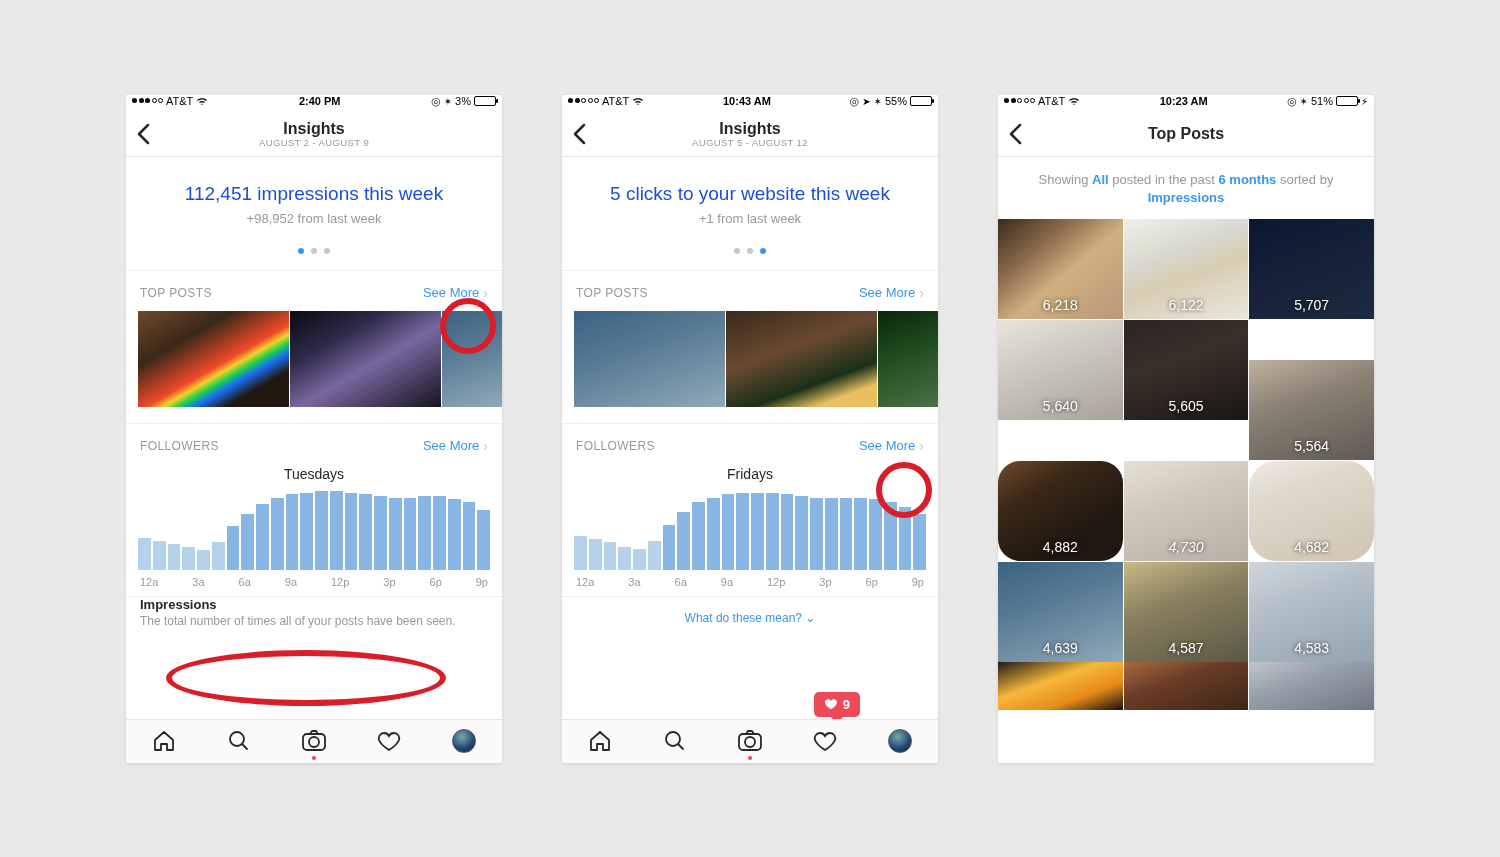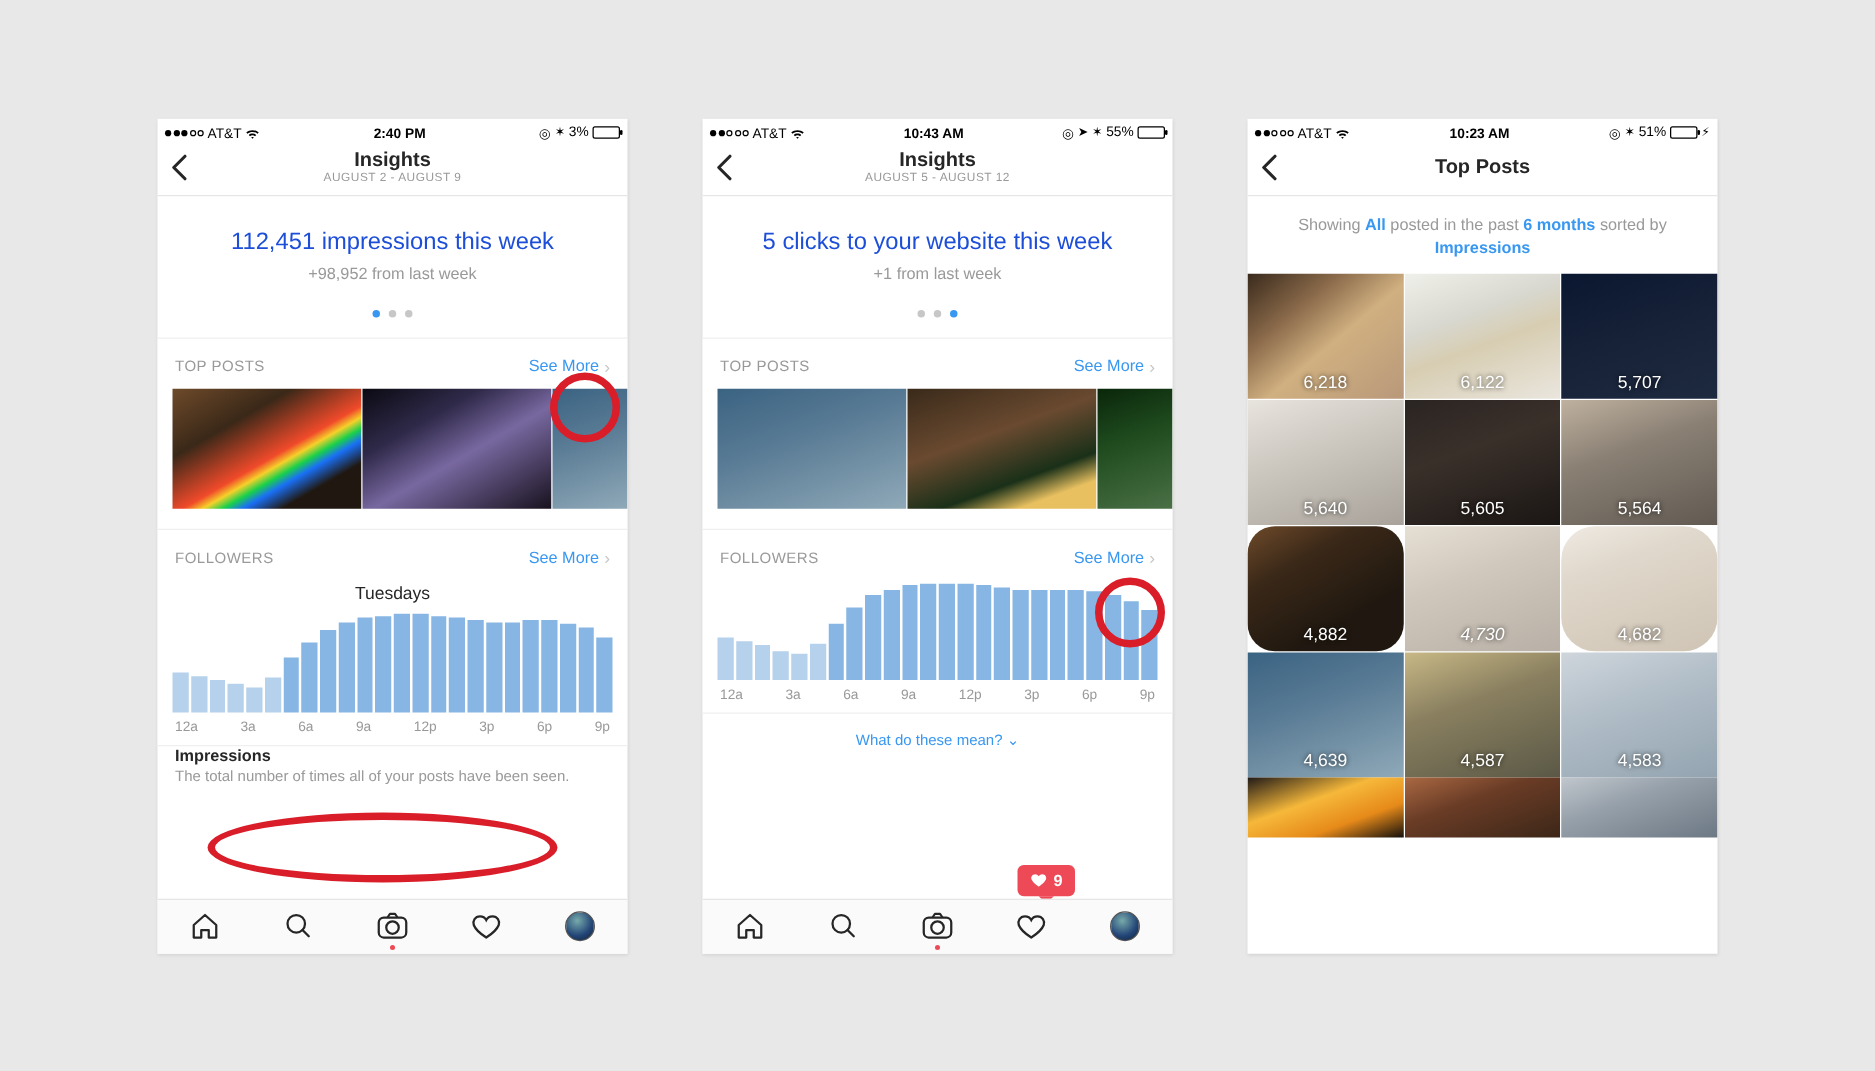--- a/index.html
+++ b/index.html
@@ -18,21 +18,21 @@
     height: 668px;
     background: #fff;
     position: relative;
     overflow: hidden;
     box-shadow: 0 1px 3px rgba(0,0,0,0.1);
   }
   
   .status-bar {
     height: 18px;
     display: flex;
-    align-items: flex-end;
+    align-items: flex-start;
     justify-content: space-between;
     padding: 0 6px;
     font-size: 11px;
     color: #000;
   }
   .status-left, .status-right { display: flex; align-items: center; gap: 3px; }
   .dots { display:flex; gap:1.5px; align-items:center;}
   .dot-s { width:5px; height:5px; border-radius:50%; background:#000; }
   .dot-e { width:5px; height:5px; border-radius:50%; border:1px solid #000; }
   .wifi-icon { width:12px; height:12px; }
@@ -168,21 +168,21 @@
     font-weight:500;
     text-shadow:0 0 4px rgba(0,0,0,0.8);
   }
   .grid-row5 .grid-cell { height:48px; }
   
   .g1{background:linear-gradient(140deg,#3a2a1c,#8a6a4a 30%,#d0b080 55%,#b8987a);} 
   .g2{background:linear-gradient(160deg,#f0f0ea 0%,#d8d8d0 35%,#d7cdb2 55%,#eae6de);} 
   .g3{background:linear-gradient(160deg,#0a1730 0%,#172238 50%,#1e2a40);} 
   .g4{background:linear-gradient(160deg,#e8e4de,#cdc8c0 40%,#a8a29a);} 
   .g5{background:linear-gradient(160deg,#2a2422,#3a302a 40%,#1a1614);} 
-  .g6{background:linear-gradient(160deg,#bfb19f 0%,#8a8074 40%,#615a52);} 
+  .g6{background:linear-gradient(160deg,#bfb19f 0%,#8a8074 40%,#615a52);margin-top:40px;} 
   .g7{background:linear-gradient(150deg,#6e4a2a 0%,#3a2818 30%,#201810 70%);border-radius:22px;} 
   .g8{background:linear-gradient(160deg,#e6dfd3,#d0c8bc 40%,#b8b0a6);font-style:italic;} 
   .g9{background:linear-gradient(160deg,#efeae3,#e0d8cc 30%,#cfc4b4);border-radius:27px;} 
   .g10{background:linear-gradient(160deg,#3a6382 0%,#587a94 40%,#8fa9b8);} 
   .g11{background:linear-gradient(160deg,#c8b886 0%,#8a8060 40%,#5a5846);} 
   .g12{background:linear-gradient(160deg,#cfd6dc,#b2bec8 40%,#93a4b0);} 
   .g13{background:linear-gradient(160deg,#201a18 0%,#f6b83a 40%,#e68a1a 70%,#14100c);} 
   .g14{background:linear-gradient(160deg,#a96842,#6a3c26 40%,#3c2618);} 
   .g15{background:linear-gradient(160deg,#c0c6cc,#96a0aa 40%,#6c7884);} 
   
@@ -397,20 +397,21 @@
     </div>
   </div>
   <div class="section followers">
     <div class="section-head">
       <span class="section-label">FOLLOWERS</span>
       <span class="see-more">
         <span>See More</span>
           <span class="chev-r">›</span>
       </span>
     </div>
+    <div class="chart-title">Fridays</div>
     <div class="bar-chart" id="chart2">
         <div class="bar dim" style="height: 42%;"></div>
         <div class="bar dim" style="height: 38%;"></div>
         <div class="bar dim" style="height: 34%;"></div>
         <div class="bar dim" style="height: 28%;"></div>
         <div class="bar dim" style="height: 26%;"></div>
         <div class="bar dim" style="height: 36%;"></div>
         <div class="bar" style="height: 56%;"></div>
         <div class="bar" style="height: 72%;"></div>
         <div class="bar" style="height: 84%;"></div>

